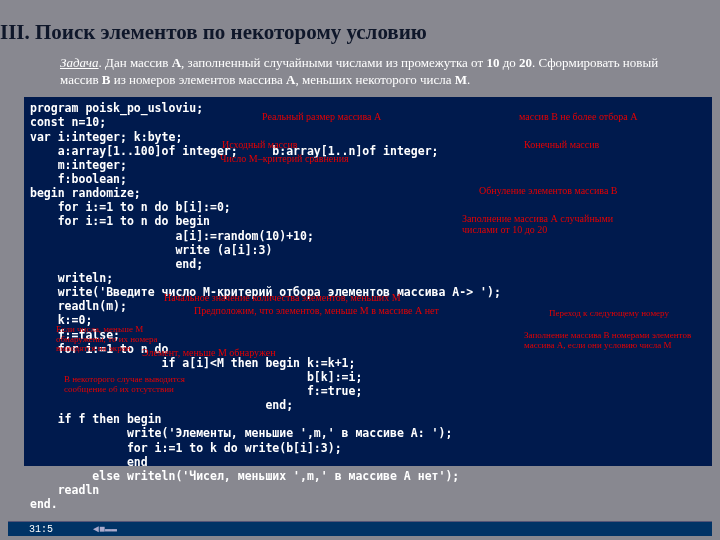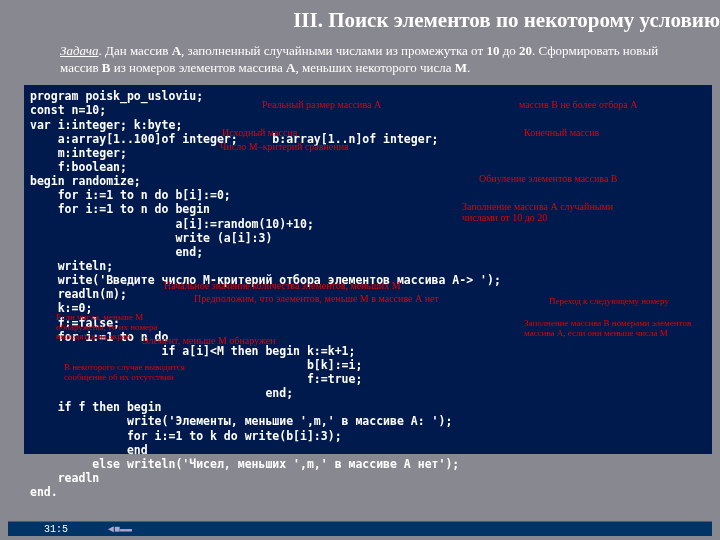--- a/index.html
+++ b/index.html
@@ -1,24 +1,24 @@
 <!DOCTYPE html>
 <html><head>
 <meta charset="utf-8">
 <style>
 html,body{margin:0;padding:0;width:720px;height:540px;background:#888890;font-family:"Times New Roman",serif;overflow:hidden}
 .slide{width:720px;height:540px;background:#888890;position:relative}
-.title{text-align:right;font-size:21px;font-weight:bold;color:#ffffff;padding:8px 0 6px}
+.title{text-align:left;font-size:21px;font-weight:bold;color:#0f172a;padding:20px 0 6px}
 .task{padding:4px 40px 6px 60px;font-size:13px;color:#ffffff;line-height:1.28}
 .task .u{text-decoration:underline;font-style:italic}
 .task b{font-weight:bold}
 .codebox{margin:3px 8px 0 24px;background:#001a4d;padding:4px 6px 2px 6px;font-family:"Courier New",monospace;font-size:11.5px;line-height:1.23;color:#fff;position:relative;height:363px}
 .ann{color:#e60000;font-family:"Times New Roman",serif;font-size:10px;font-weight:normal;position:absolute;white-space:nowrap}
 .statusbar{position:absolute;left:8px;right:8px;bottom:4px;height:14px;background:#003366;border-top:1px solid #557;font-family:"Courier New",monospace;font-size:10px;color:#fff;display:flex;align-items:center;padding:0 4px}
-.statusbar .pos{margin-left:32px}
+.statusbar .pos{margin-left:17px}
 .statusbar .triangles{margin-left:40px;color:#aac}
 pre{margin:0;white-space:pre;color:#fff;font-weight:bold}
 </style>
 </head>
 <body>
 <div class="slide">
 
 <div class="title">III. Поиск элементов по некоторому условию</div>
 
 <div class="task">
@@ -60,21 +60,21 @@
   <span class="ann" style="top:14px;left:495px">массив В не более отбора А</span>
   <span class="ann" style="top:42px;left:198px">Исходный массив</span>
   <span class="ann" style="top:42px;left:500px">Конечный массив</span>
   <span class="ann" style="top:56px;left:196px">Число М–критерий сравнения</span>
   <span class="ann" style="top:88px;left:455px">Обнуление элементов массива В</span>
   <span class="ann" style="top:116px;left:438px;white-space:normal;width:180px;line-height:1.1">Заполнение массива А случайными числами от 10 до 20</span>
   <span class="ann" style="top:195px;left:140px">Начальное значение количества элементов, меньших М</span>
   <span class="ann" style="top:208px;left:170px">Предположим, что элементов, меньше М в массиве А нет</span>
   <span class="ann" style="top:211px;left:525px;font-size:9px">Переход к следующему номеру</span>
   <span class="ann" style="top:250px;left:118px">Элемент, меньше М обнаружен</span>
-  <span class="ann" style="top:234px;left:500px;white-space:normal;width:170px;line-height:1.05;font-size:9px">Заполнение массива В номерами элементов массива А, если они меньше числа М</span>
+  <span class="ann" style="top:234px;left:500px;white-space:normal;width:170px;line-height:1.05;font-size:9px">Заполнение массива В номерами элементов массива А, если они условию числа М</span>
   <span class="ann" style="top:228px;left:32px;white-space:normal;width:130px;line-height:1.05;font-size:9px">Если числа, меньше М обнаружены, то их номера выводятся на экран</span>
   <span class="ann" style="top:278px;left:40px;white-space:normal;width:150px;line-height:1.05;font-size:9px">В некоторого случае выводится сообщение об их отсутствии</span>
 </div>
 
 <div class="statusbar">
   <span class="pos">31:5</span>
   <span class="triangles">◄■▬▬</span>
 </div>
 
 </div>

